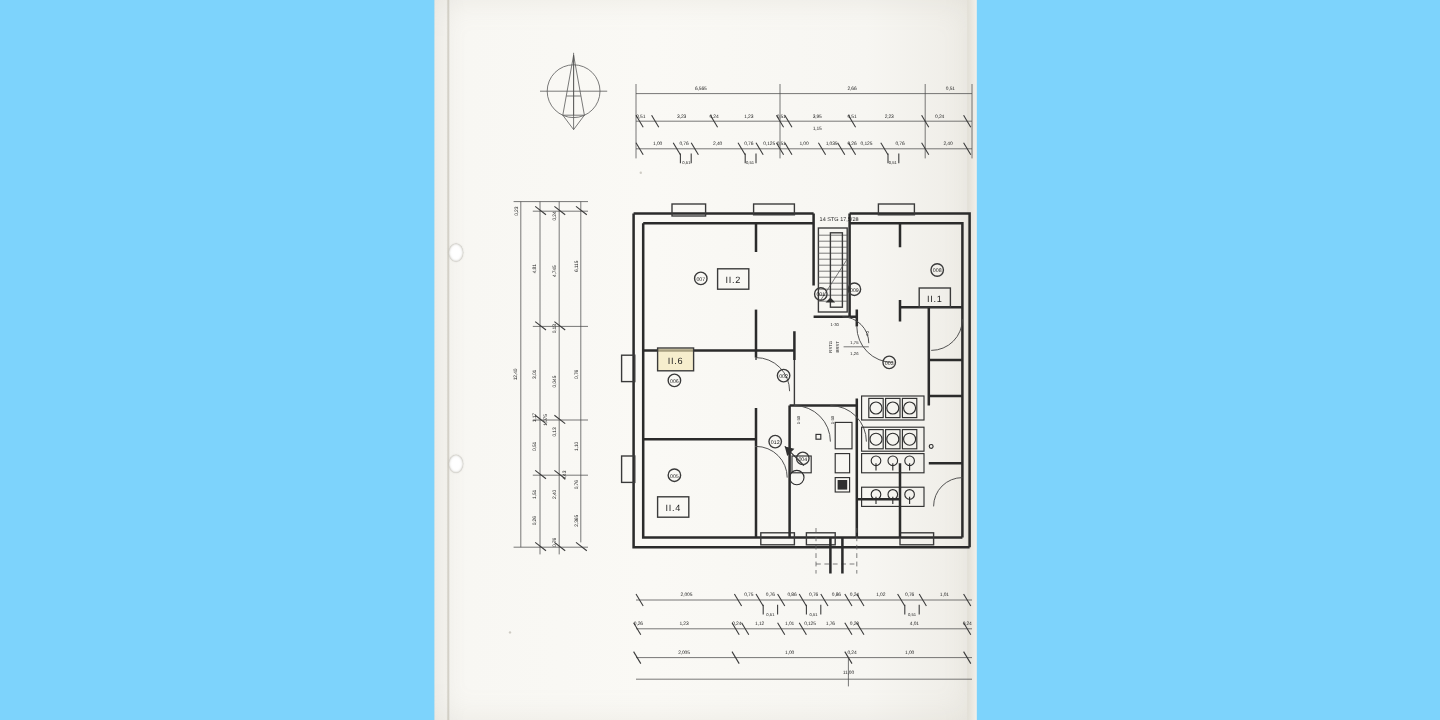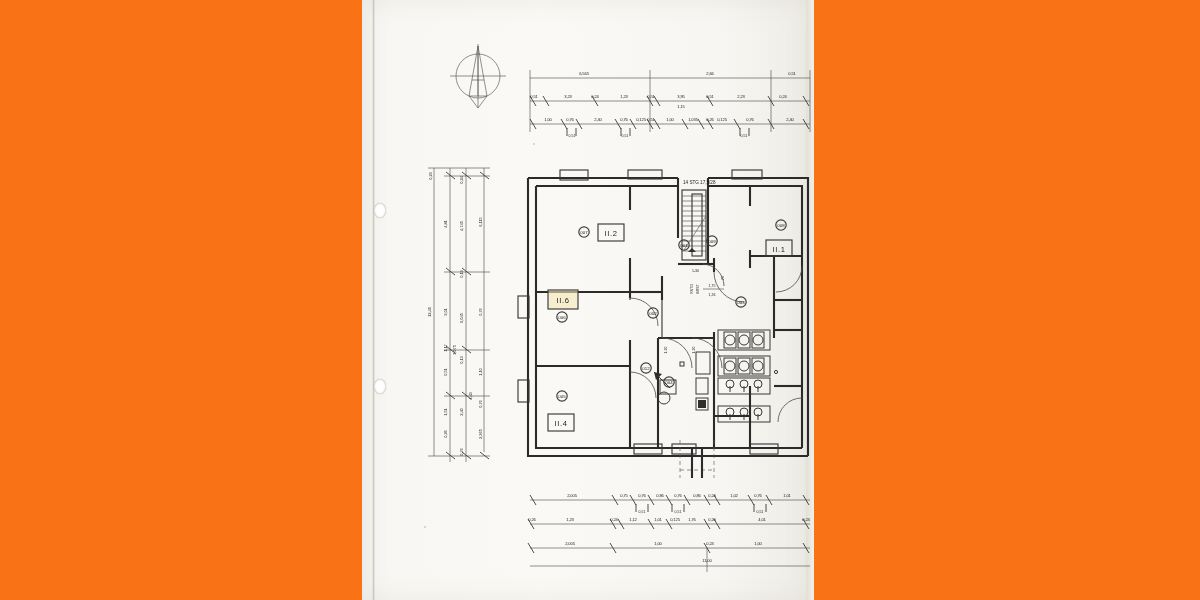--- a/index.html
+++ b/index.html
@@ -1,18 +1,18 @@
 <!DOCTYPE html>
 <html><head>
 <meta charset="utf-8">
 <style>
   html,body{margin:0;padding:0;background:#ffffff;}
   body{width:1200px;height:600px;overflow:hidden;
        font-family:"Liberation Sans",sans-serif;}
-  #page{position:relative;width:1200px;height:600px;background:#f97316;}
+  #page{position:relative;width:1200px;height:600px;background:#7dd3fc;}
 
   
   .sheet{position:absolute;left:362px;top:0;width:450px;height:600px;
          background:linear-gradient(90deg,#f3f2ee 0%,#f8f7f3 6%,#faf9f5 40%,#f7f6f2 80%,#eeece6 100%);
          box-shadow:inset 0 0 26px rgba(170,165,150,.17);}
   .sheet-right-edge{position:absolute;left:806px;top:0;width:8px;height:600px;
          background:linear-gradient(90deg,#e2dfd6,#f2f0ea);}
   .fold{position:absolute;left:372px;top:0;width:3px;height:600px;
         background:linear-gradient(90deg,rgba(190,186,172,.0),rgba(175,170,155,.55),rgba(190,186,172,.0));}
   .punch{position:absolute;width:12px;height:15px;border-radius:50%;

